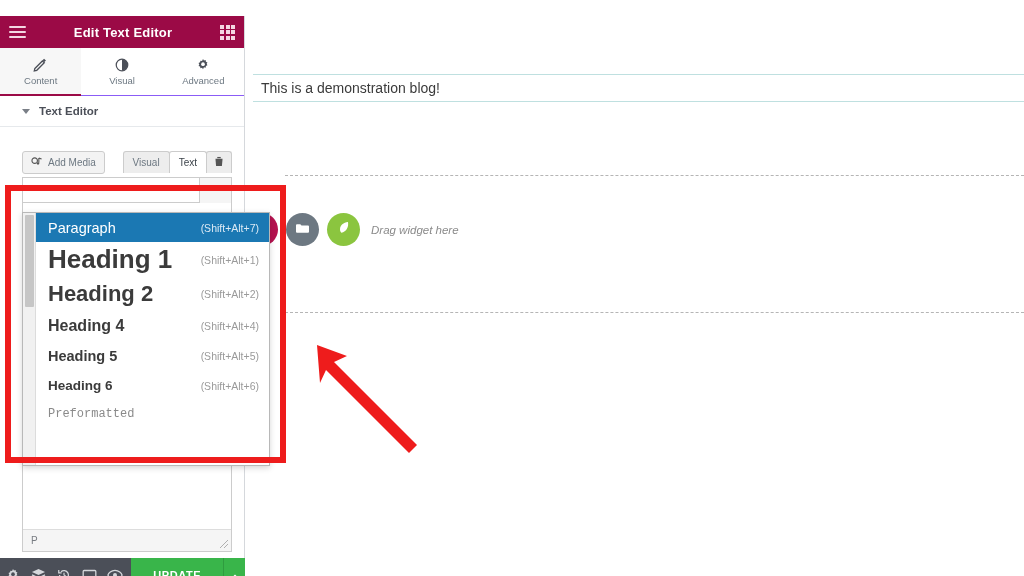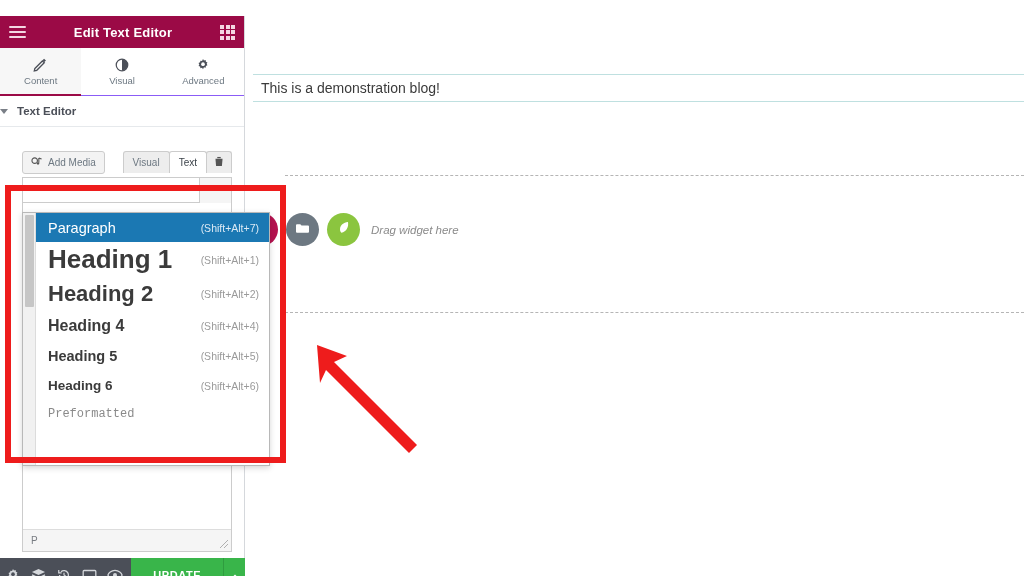--- a/index.html
+++ b/index.html
@@ -45,21 +45,21 @@
   .tab.active { background: #f7f7f7; }
   .tab.active:after {
     content: ""; position: absolute; left: 0; right: 0; bottom: -1px;
     height: 2px; background: #9b0a46;
   }
   .tab-label { font-size: 9.5px; color: #6d7882; }
   .tab-ico { height: 15px; display: flex; align-items: center; color: #4b4f58; }
 
   .section-head {
     height: 31px; display: flex; align-items: center; gap: 9px;
-    padding: 0 0; border-bottom: 1px solid #e6e9ec;
+    padding: 0 22px; border-bottom: 1px solid #e6e9ec;
     background: #ffffff; cursor: pointer;
   }
   .caret-down { width: 0; height: 0; border-left: 4px solid transparent;
     border-right: 4px solid transparent; border-top: 5px solid #7a7f87; }
   .section-title { font-size: 11.5px; font-weight: bold; color: #4b4f58; }
 
   
   .wp-editor { position: absolute; left: 22px; top: 135px; right: 12px; bottom: 40px; }
   .wp-toolbar-row { display: flex; align-items: flex-start; gap: 0; height: 26px; }
   .add-media {

